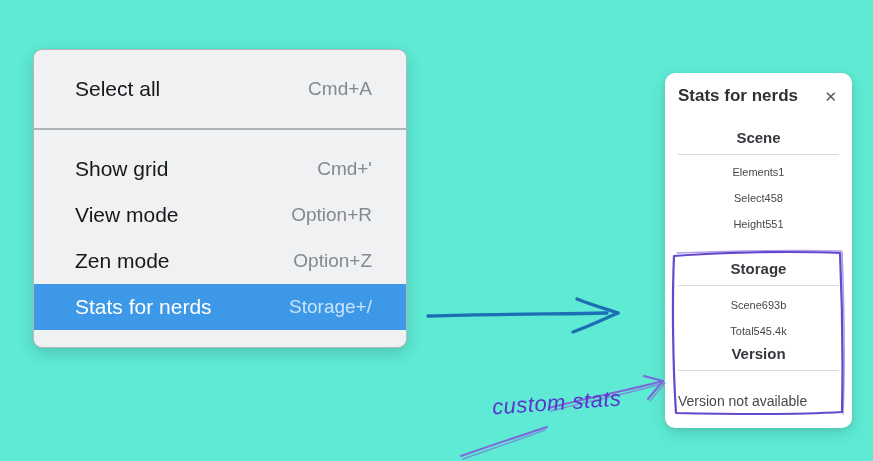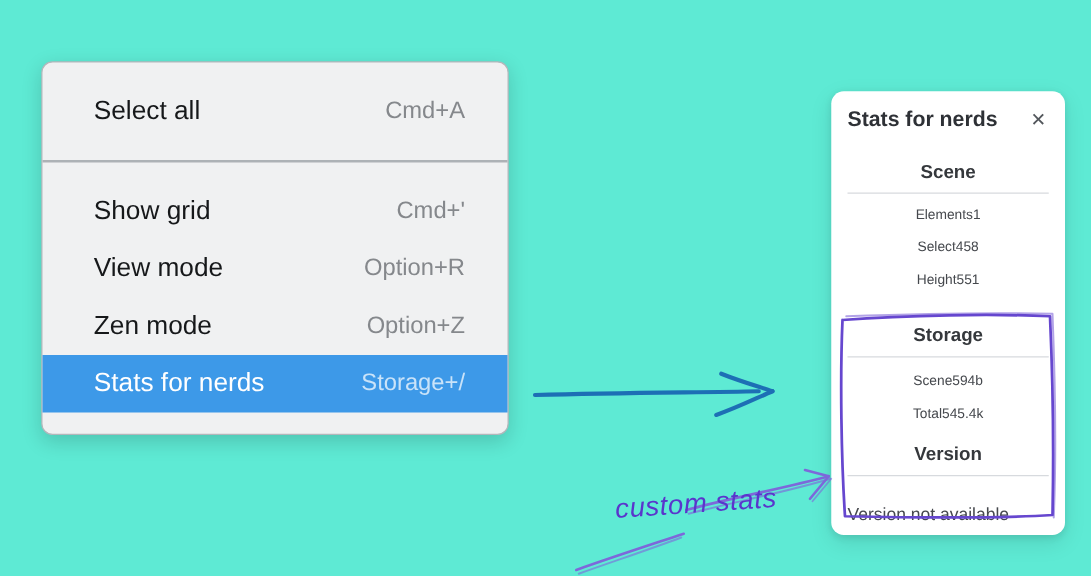--- a/index.html
+++ b/index.html
@@ -31,21 +31,21 @@
   .stats-panel{
     position:absolute;left:665px;top:73px;width:187px;height:355px;box-sizing:border-box;
     background:#ffffff;border-radius:10px;padding:0 13px;
     box-shadow:0 2px 6px rgba(0,0,0,.09), 0 6px 18px rgba(0,0,0,.10);
   }
   .stats-titlebar{margin-top:13px;display:flex;align-items:center;justify-content:space-between;}
   .stats-title{font-size:17px;font-weight:bold;color:#2e3136;}
   .stats-close{font-size:15px;color:#53575c;line-height:1;cursor:pointer;padding:2px;}
   .stats-h{margin-top:23px;text-align:center;font-size:15px;font-weight:bold;color:#35383c;}
   .stats-h.storage{}
-  .stats-h.version{margin-top:11px;}
+  .stats-h.version{margin-top:1px;}
   .stats-hr{border:0;border-top:1px solid #d7dade;margin:8px 0 0;}
   .stat-row{
     height:26px;display:flex;align-items:center;justify-content:center;
     font-size:11px;color:#45484d;
   }
   .stat-rows{margin-top:4px;}
   .stat-rows.storage{margin-top:6px;}
   .stats-note{margin-top:22px;font-size:14px;color:#45484d;}
 
   
@@ -110,21 +110,21 @@
         <span>Height</span>
         <span>551</span>
       </div>
     </div>
 
     <div class="stats-h storage">Storage</div>
     <hr class="stats-hr">
     <div class="stat-rows storage">
       <div class="stat-row">
         <span>Scene</span>
-        <span>594b</span>
+        <span>693b</span>
       </div>
       <div class="stat-row">
         <span>Total</span>
         <span>545.4k</span>
       </div>
     </div>
 
     <div class="stats-h version">Version</div>
     <hr class="stats-hr">
     <div class="stats-note">Version not available</div>

